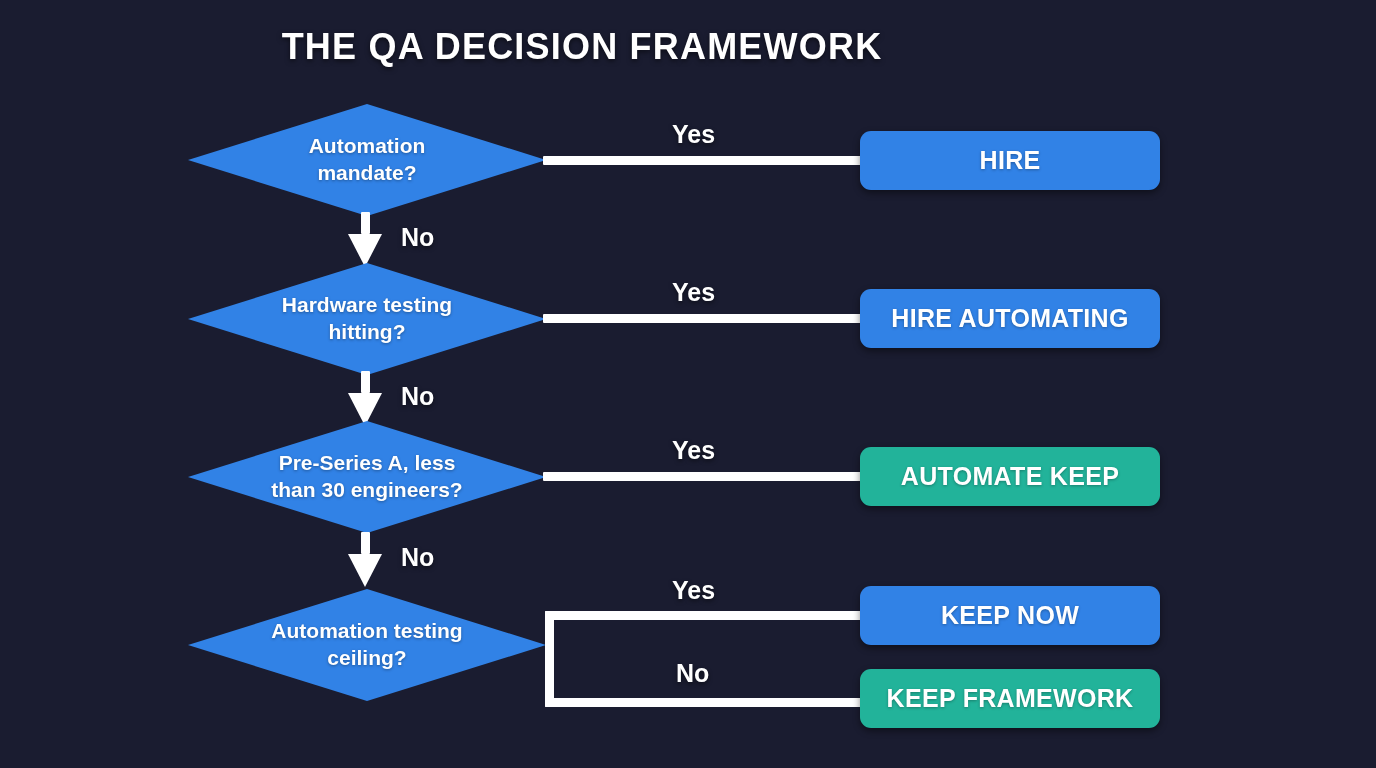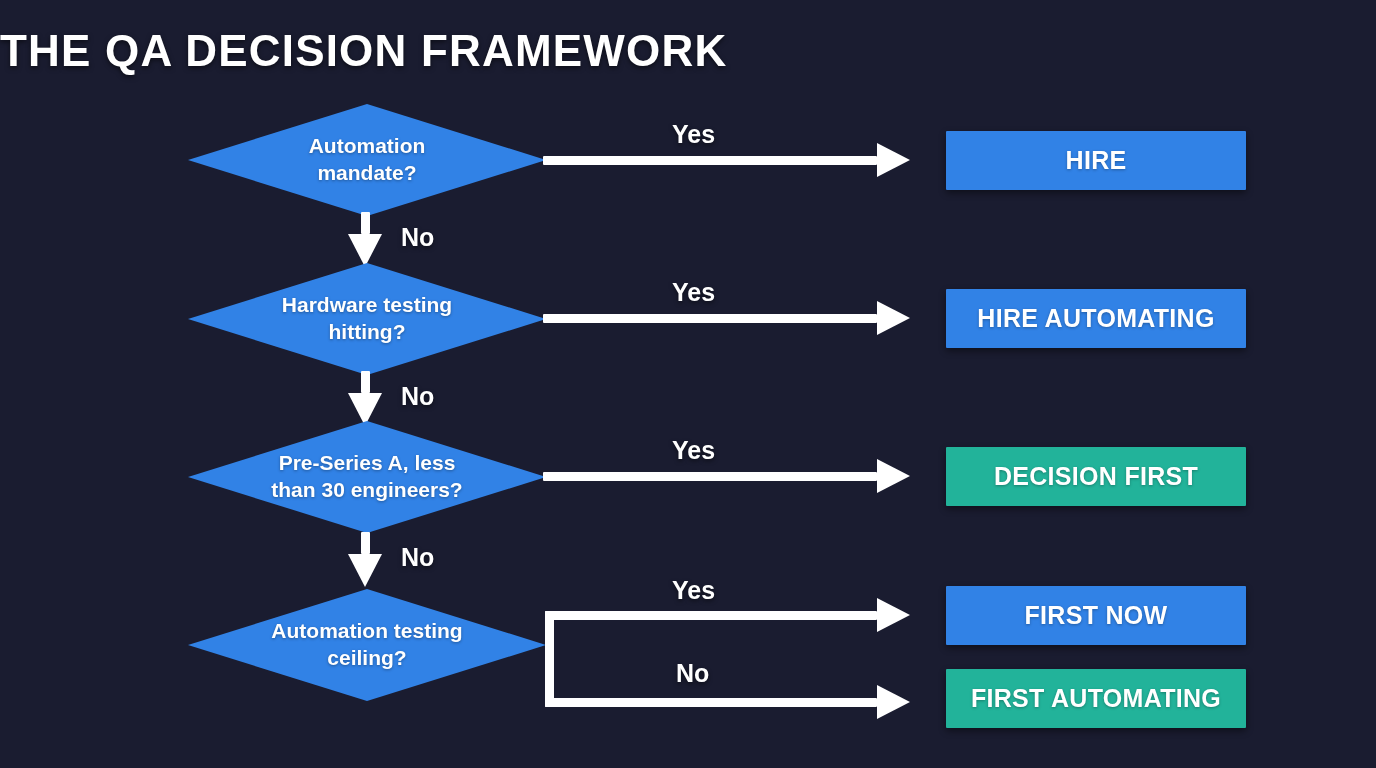--- a/index.html
+++ b/index.html
@@ -17,23 +17,23 @@
     font-family: "Liberation Sans", sans-serif;
     -webkit-font-smoothing: antialiased;
   }
 
   
   #title {
     position: absolute;
     top: 26px;
     left: 0;
     width: 1164px;
-    text-align: left;
-    color: #ffffff;
-    font-size: 44px;
+    text-align: center;
+    color: #ffffff;
+    font-size: 36px;
     font-weight: bold;
     letter-spacing: 1.2px;
     text-transform: uppercase;
     text-shadow: 0 2px 5px rgba(0,0,0,0.55);
   }
 
   
   .diamond-wrap {
     position: absolute;
     width: 358px;
@@ -61,24 +61,24 @@
     padding: 0 40px;
     box-sizing: border-box;
     text-shadow: 0 1px 3px rgba(0,0,0,0.35);
     white-space: pre-line;
     pointer-events: none;
   }
 
   
   .outcome {
     position: absolute;
-    left: 946px;
+    left: 860px;
     width: 300px;
     height: 59px;
-    border-radius: 1px;
+    border-radius: 11px;
     display: flex;
     align-items: center;
     justify-content: center;
     color: #ffffff;
     font-size: 25px;
     font-weight: bold;
     letter-spacing: 0.3px;
     box-shadow: 0 3px 7px rgba(0,0,0,0.45);
     text-shadow: 0 1px 3px rgba(0,0,0,0.3);
   }
@@ -204,21 +204,21 @@
 than 30 engineers?</div>
   </div>
 
   <div class="h-arrow" style="left:543px; top:472px; width:367px;">
     <div class="shaft" style="width:334px;"></div>
     <div class="head" style="left:334px;"></div>
   </div>
   <div class="edge-label" style="left:672px; top:436px;">Yes</div>
 
   <div class="outcome" style="top:447px; background:#22b39a;">
-    <span>DECISION FIRST</span>
+    <span>AUTOMATE KEEP</span>
   </div>
 
   <div class="v-arrow" style="left:361px; top:532px; height:53px;">
     <div class="shaft" style="height:22px;"></div>
     <div class="head" style="top:22px;"></div>
   </div>
   <div class="edge-label" style="left:401px; top:543px;">No</div>
 
   <div class="diamond-wrap" style="left:188px; top:589px;">
     <div class="diamond-shape"></div>
@@ -228,26 +228,26 @@
 
   <div class="fork-stem" style="left:545px; top:611px; height:96px;"></div>
 
   <div class="h-arrow" style="left:545px; top:611px; width:365px;">
     <div class="shaft" style="width:332px;"></div>
     <div class="head" style="left:332px;"></div>
   </div>
   <div class="edge-label" style="left:672px; top:576px;">Yes</div>
 
   <div class="outcome" style="top:586px; background:#3182e6;">
-    <span>FIRST NOW</span>
+    <span>KEEP NOW</span>
   </div>
 
   <div class="h-arrow" style="left:545px; top:698px; width:365px;">
     <div class="shaft" style="width:332px;"></div>
     <div class="head" style="left:332px;"></div>
   </div>
   <div class="edge-label" style="left:676px; top:659px;">No</div>
 
   <div class="outcome" style="top:669px; background:#22b39a;">
-    <span>FIRST AUTOMATING</span>
+    <span>KEEP FRAMEWORK</span>
   </div>
 
 </div>
 
 </body></html>

